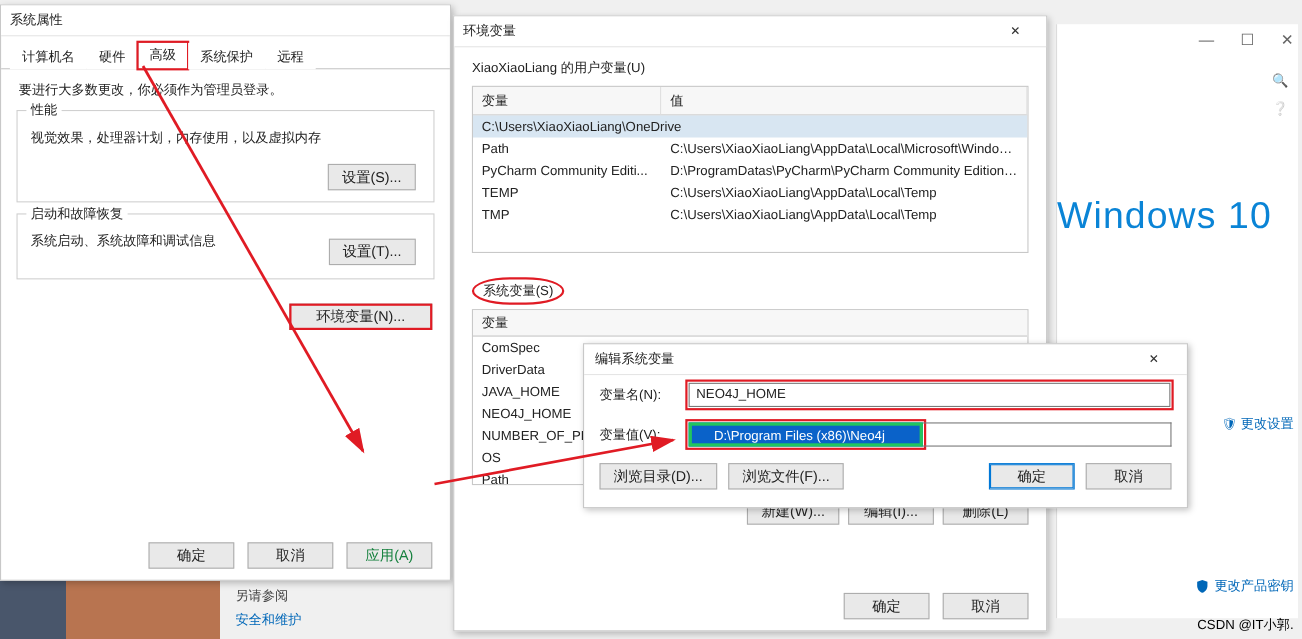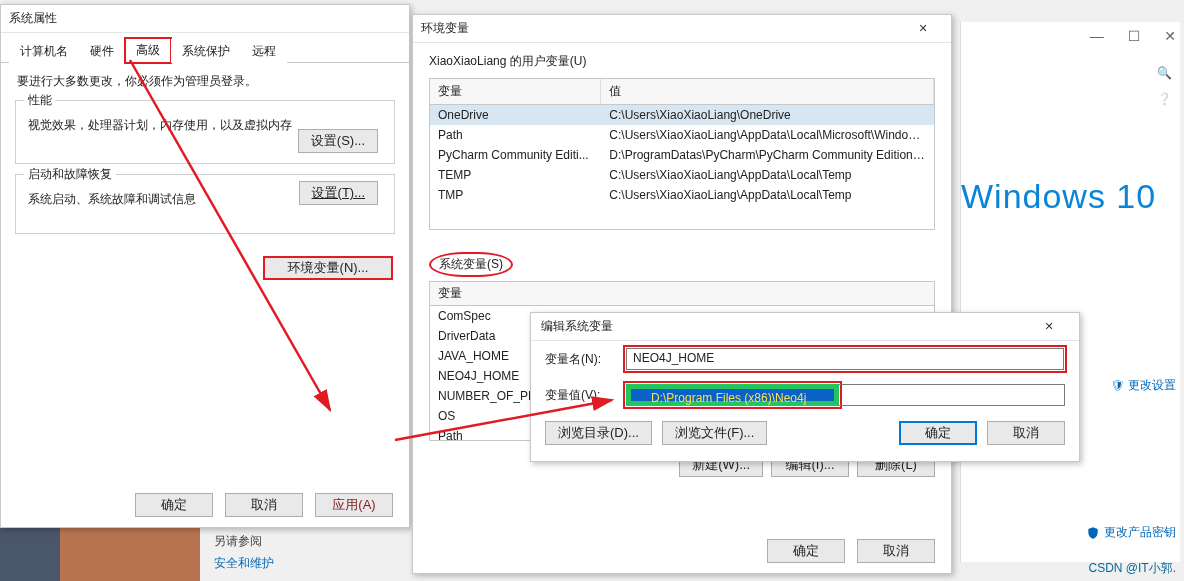--- a/index.html
+++ b/index.html
@@ -40,21 +40,21 @@
     display:inline-flex; align-items:center; justify-content:center;
     min-width:78px; height:24px;
     padding:0 12px;
     background:#e9e9e9;
     border:1px solid #adadad;
     font-size:13px;
     cursor:pointer;
     color:#222;
   }
   .btn.default { border:1px solid #0078d7; box-shadow: inset 0 0 0 1px #0078d7; }
-  .btn:disabled, .btn.disabled { color:#7f1d1d; }
+  .btn:disabled, .btn.disabled { color:#15803d; }
 
   .groupbox {
     position:relative;
     border:1px solid #d0d0d0;
     margin:10px 14px 4px 14px;
     padding:16px 12px 10px 12px;
   }
   .groupbox > .caption {
     position:absolute; top:-9px; left:8px;
     background:#fff; padding:0 4px;
@@ -154,21 +154,21 @@
     padding:6px 14px;
   }
   #editvar .formrow label{ width:80px;}
   #editvar .valuebox {
     flex:1; height:22px;
     border:1px solid #7a7a7a;
     padding:2px 6px;
     font-size:12px;
   }
   #editvar .valuebox.selected {
-    background:#0a62c9; color:#fde047; border:5px solid #22c55e;padding-left:20px;
+    background:#0a62c9; color:#ffffff; border:3px solid #22c55e;padding-left:20px;
   }
   #editvar .hl-box { outline:2px solid #e01b24; padding:1px;}
   .boxwrap { flex:1; display:flex;}
   .boxinner{flex:1;}
 
   #editvar .editfooter {
     display:flex; gap:10px; padding:8px 14px; align-items:flex-start;
   }
   #editvar .editfooter .gap{flex:1;}
 
@@ -194,21 +194,21 @@
   .leftphoto {
     position:absolute; left:0; top:512px; width:200px; height:69px;
     background:linear-gradient(90deg,#49566b 0 30%, #b87450 30% 100%);
   }
   .leftlinks{
     position:absolute; left:214px; top:530px; font-size:12px; color:#444;
     line-height:22px;
   }
   .watermark{
     position:absolute; right:8px; bottom:4px;
-    color:#0369a1; font-size:12px;
+    color:#000000; font-size:12px;
   }
 
   
   svg.overlay{ position:absolute; left:0; top:0; width:1184px; height:581px; pointer-events:none; z-index:5;}
 </style>
 </head>
 <body>
 
 <div class="bg-right">
   <div class="winctl">
@@ -242,31 +242,31 @@
   <div class="tabs">
     <div class="tab">计算机名</div>
     <div class="tab">硬件</div>
     <div class="tab active hl">高级</div>
     <div class="tab">系统保护</div>
     <div class="tab">远程</div>
   </div>
   <div class="note">要进行大多数更改，你必须作为管理员登录。</div>
 
   <div class="body">
-    <div class="groupbox" style="height:64px;margin-left:14px;">
+    <div class="groupbox" style="height:84px;margin-left:14px;">
       <div class="caption">性能</div>
       <div>视觉效果，处理器计划，内存使用，以及虚拟内存</div>
       <button class="btn btn-right" style="bottom:10px;">设置(S)...</button>
     </div>
 
 
     <div class="groupbox" style="height:60px;">
       <div class="caption">启动和故障恢复</div>
       <div>系统启动、系统故障和调试信息</div>
-      <button class="btn btn-right" style="bottom:28px;text-decoration:underline;">设置(T)...</button>
+      <button class="btn btn-right" style="bottom:12px;">设置(T)...</button>
     </div>
 
     <div style="display:flex;justify-content:flex-end;padding:18px 16px 0 16px;">
       <button class="btn hl-red" style="min-width:130px;">环境变量(N)...</button>
     </div>
   </div>
 
   <div class="footer">
     <button class="btn">确定</button>
     <button class="btn">取消</button>
@@ -282,21 +282,20 @@
   </div>
 
   <div class="section-label">XiaoXiaoLiang 的用户变量(U)</div>
   <div class="table">
     <div class="hdr">
       <div class="cell col-name">变量</div>
       <div class="cell col-val">值</div>
     </div>
     <div id="user-rows">
         <div class="row selected">
-          <div class="cell col-name">OneDrive</div>
           <div class="cell col-val">C:\Users\XiaoXiaoLiang\OneDrive</div>
         </div>
         <div class="row">
           <div class="cell col-name">Path</div>
           <div class="cell col-val">C:\Users\XiaoXiaoLiang\AppData\Local\Microsoft\WindowsA...</div>
         </div>
         <div class="row">
           <div class="cell col-name">PyCharm Community Editi...</div>
           <div class="cell col-val">D:\ProgramDatas\PyCharm\PyCharm Community Edition 202...</div>
         </div>

